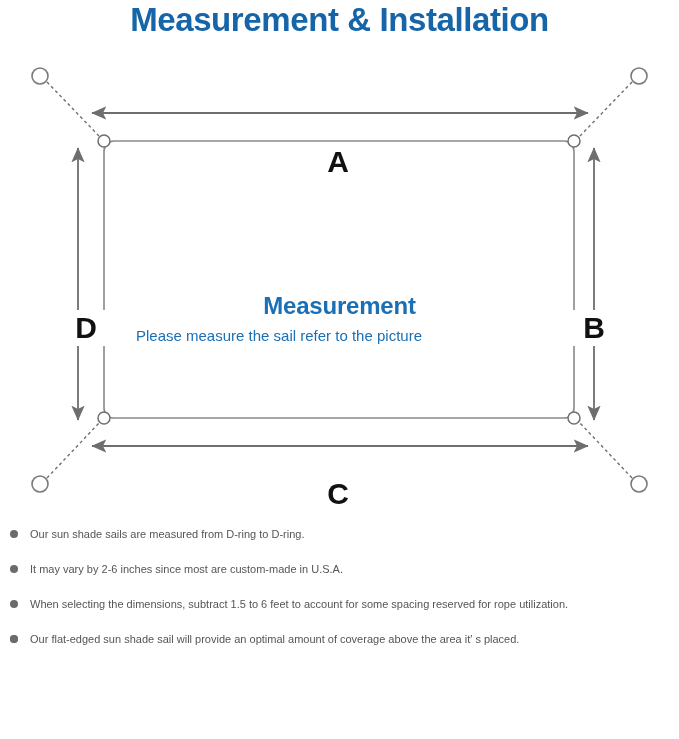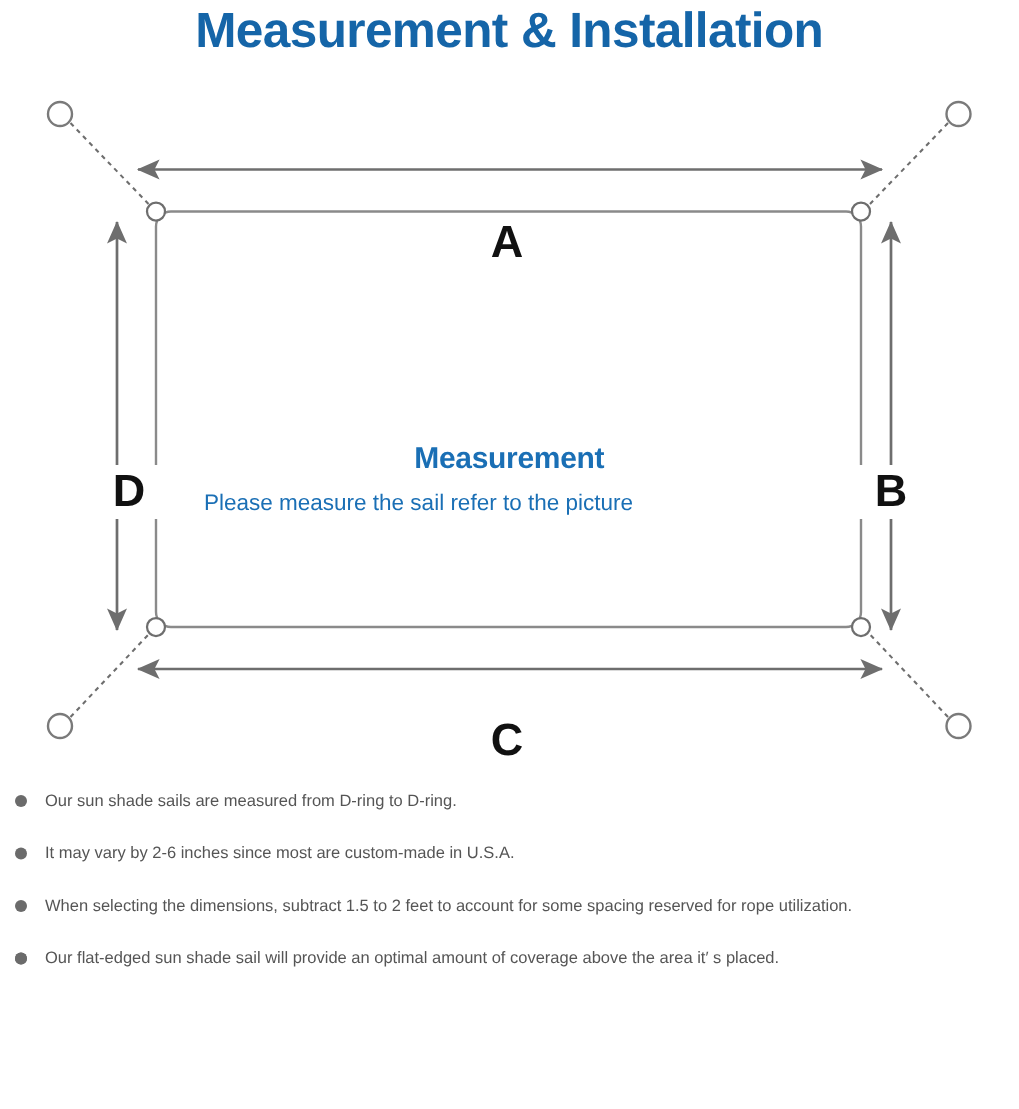--- a/index.html
+++ b/index.html
@@ -48,21 +48,21 @@
     display: block;
   }
 
   
   .center-title {
     position: absolute;
     left: 0;
     top: 243px;
     width: 679px;
     text-align: center;
-    font-size: 20px;
+    font-size: 24px;
     font-weight: bold;
     color: #1a6fb5;
     line-height: 30px;
     letter-spacing: -0.2px;
   }
   .center-sub {
     position: absolute;
     left: 0;
     top: 278px;
     width: 558px;
@@ -184,21 +184,21 @@
     <div class="note-item">
       <span class="bullet"></span>
       <span>Our sun shade sails are measured from D-ring to D-ring.</span>
     </div>
     <div class="note-item">
       <span class="bullet"></span>
       <span>It may vary by 2-6 inches since most are custom-made in U.S.A.</span>
     </div>
     <div class="note-item">
       <span class="bullet"></span>
-      <span>When selecting the dimensions, subtract 1.5 to 2 feet to account for some spacing reserved for rope utilization.</span>
+      <span>When selecting the dimensions, subtract 1.5 to 6 feet to account for some spacing reserved for rope utilization.</span>
     </div>
     <div class="note-item">
       <span class="bullet"></span>
     </div>
     <div class="note-item">
       <span class="bullet"></span>
       <span>Our flat-edged sun shade sail will provide an optimal amount of coverage above the area it′ s placed.</span>
     </div>
   </div>
 

